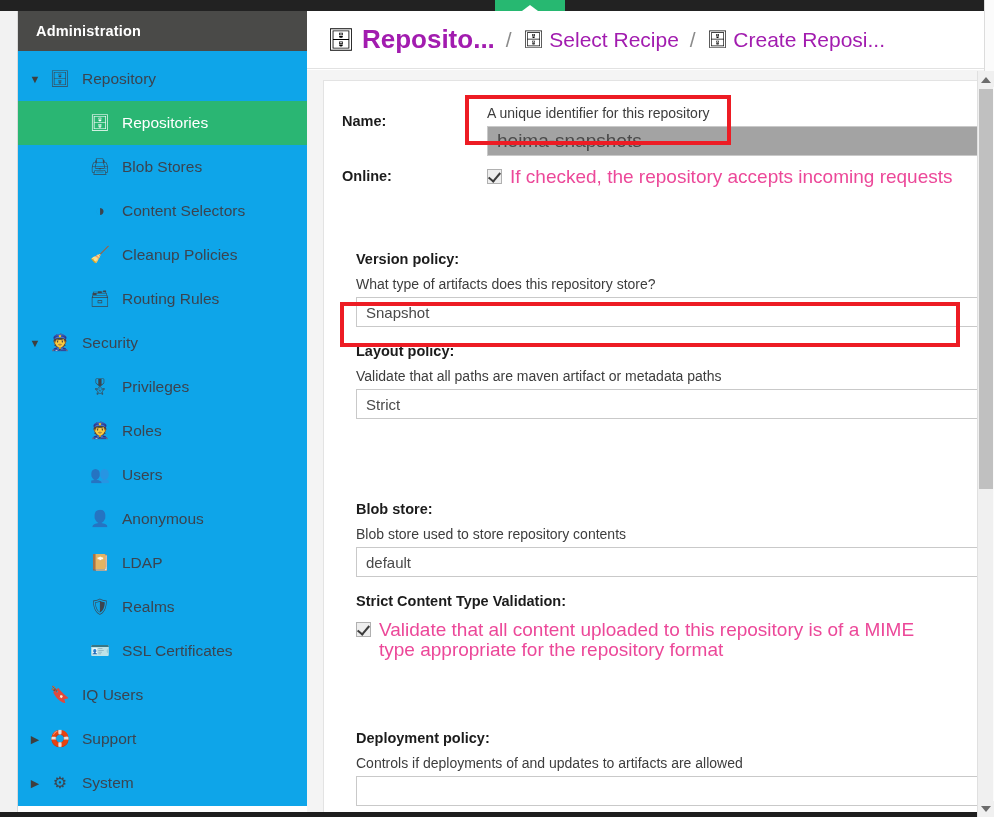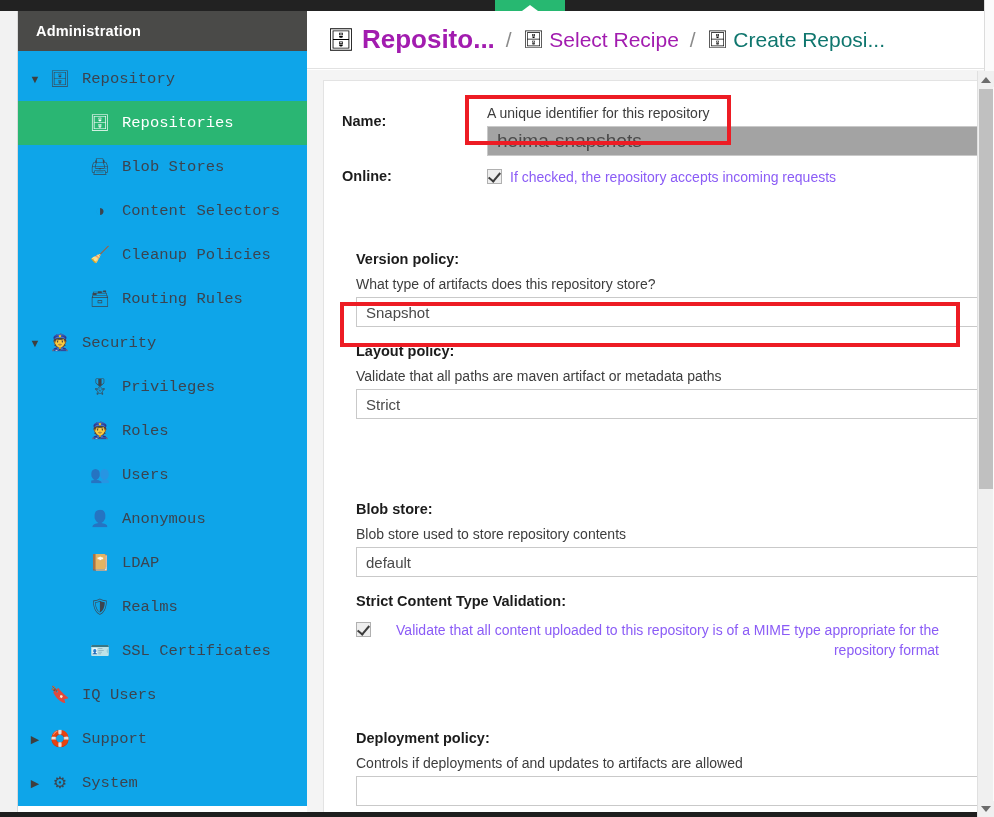--- a/index.html
+++ b/index.html
@@ -75,21 +75,21 @@
     flex: 0 0 24px;
   }
   .nav-caret.spacer { color: transparent; }
   .nav-icon {
     width: 26px; text-align: center;
     font-size: 16px; line-height: 1;
     flex: 0 0 26px;
     margin-right: 9px;
     filter: saturate(.85);
   }
-  .nav-label { white-space: nowrap; font-family: Liberation Mono, monospace; }
+  .nav-label { white-space: nowrap; }
 
   
   .main {
     position: absolute; left: 307px; top: 11px;
     width: 687px; height: 806px;
     background: #ffffff;
   }
   .breadcrumb {
     height: 58px;
     display: flex; align-items: center;
@@ -98,21 +98,21 @@
     background: #ffffff;
   }
   .crumb { display: flex; align-items: center; white-space: nowrap; }
   .crumb-ico {
     font-size: 22px; margin-right: 7px; line-height: 1;
     filter: saturate(.7);
   }
   .crumb-ico.small { font-size: 17px; margin-right: 5px; }
   .crumb-text { font-size: 26px; color: #a21caf; font-weight: bold; }
   .crumb-text.link { font-size: 21px; font-weight: normal; }
-  .crumb-text.current { font-size: 21px; font-weight: normal; color: #0f766e; }
+  .crumb-text.current { font-size: 21px; font-weight: normal; color: #a21caf; }
   .crumb-sep {
     font-size: 21px; color: #8b8b8b; margin: 0 11px; font-weight: normal;
   }
 
   
   .form-wrap {
     position: absolute; left: 0; top: 59px;
     width: 687px; height: 747px;
     background: #f4f4f4;
     padding: 10px 20px 0 16px;
@@ -178,21 +178,21 @@
     margin-top: 2px;
   }
   .cbox::after {
     content: "";
     position: absolute; left: 3px; top: 0px;
     width: 5px; height: 10px;
     border-right: 2px solid #3c3c3c;
     border-bottom: 2px solid #3c3c3c;
     transform: rotate(40deg);
   }
-  .check-text { font-size: 14px; color: #8b5cf6; line-height: 20px; text-align: right; }
+  .check-text { font-size: 19px; color: #ec4899; line-height: 20px; }
 
   .section-title {
     font-size: 21px; font-weight: bold; color: #1c1c1c;
     margin: 26px 0 14px 16px;
     text-align: right;
   }
   .sub-block { margin-left: 14px; }
 
   
   .anno {

